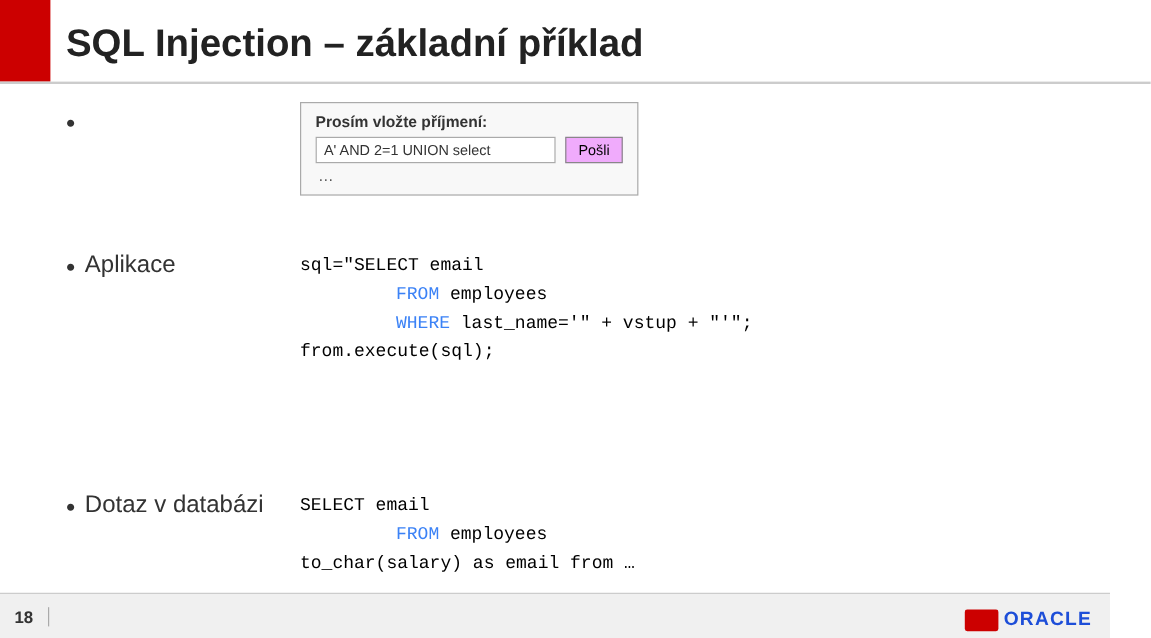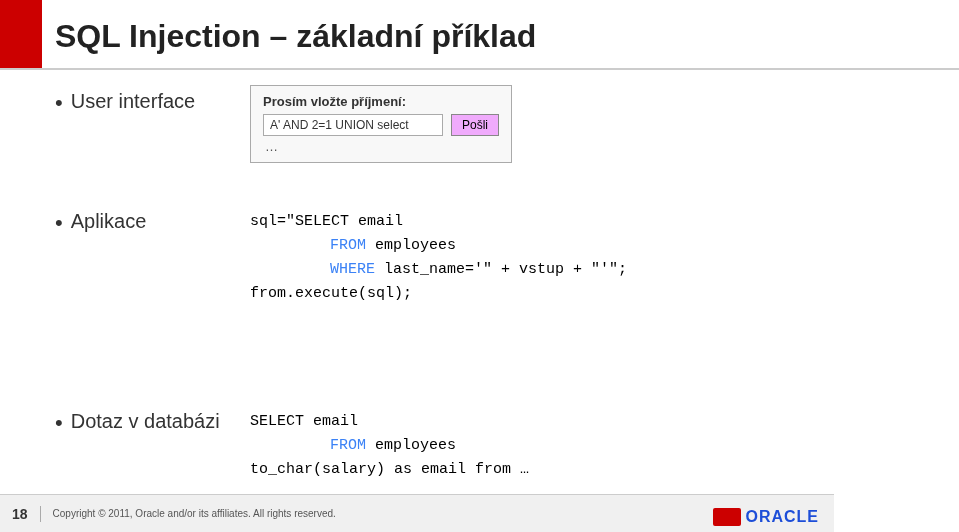--- a/index.html
+++ b/index.html
@@ -102,21 +102,21 @@
       align-items: center;
       gap: 8px;
     }
 
     .ui-input {
       border: 1px solid #aaa;
       padding: 3px 6px;
       font-size: 12px;
       color: #333;
       background: #fff;
-      width: 180px;
+      width: 200px;
       font-family: Arial, sans-serif;
     }
 
     .ui-button {
       border: 1px solid #888;
       padding: 3px 10px;
       font-size: 12px;
       background: #f0abfc;
       cursor: pointer;
       font-family: Arial, sans-serif;
@@ -152,21 +152,21 @@
     .dotaz-section {
       top: 330px;
       left: 55px;
     }
 
     
     .footer {
       position: absolute;
       bottom: 0;
       left: 0;
-      width: 834px;
+      width: 925px;
       height: 38px;
       background: #f0f0f0;
       border-top: 1px solid #ccc;
       display: flex;
       align-items: center;
       padding: 0 12px;
     }
 
     .footer-page-num {
       font-size: 14px;
@@ -218,21 +218,20 @@
 <div class="red-square"></div>
 
 <div class="page-title">SQL Injection – základní příklad</div>
 
 <div class="title-divider"></div>
 
 <div class="content">
 
   <div class="bullet-item user-interface-section" style="position:absolute;">
     <span class="bullet-dot">•</span>
-    <span class="bullet-label">User interface</span>
   </div>
 
   <div class="ui-mock">
     <div class="ui-mock-label">Prosím vložte příjmení:</div>
     <div class="ui-mock-row">
       <input class="ui-input" readonly="" value="A' AND 2=1 UNION select" style="">
       <button class="ui-button">Pošli</button>
     </div>
     <div class="ui-mock-ellipsis">…</div>
   </div>
@@ -258,18 +257,17 @@
   <div class="code-block" style="top: 330px; left: 250px;">
     <div>SELECT email</div>
     <div style="padding-left:80px;"><span class="code-blue">FROM</span> employees</div>
     <div>to_char(salary) as email from …</div>
   </div>
 
 </div>
 
 <div class="footer">
   <span class="footer-page-num">18</span>
-  <span class="footer-copyright">Copyright © 2011, Oracle and/or its affiliates. All rights reserved.</span>
   <div class="oracle-logo">
     <div class="oracle-red-box"></div>
     <span class="oracle-text">ORACLE</span>
   </div>
 </div>
 
 </body></html>

